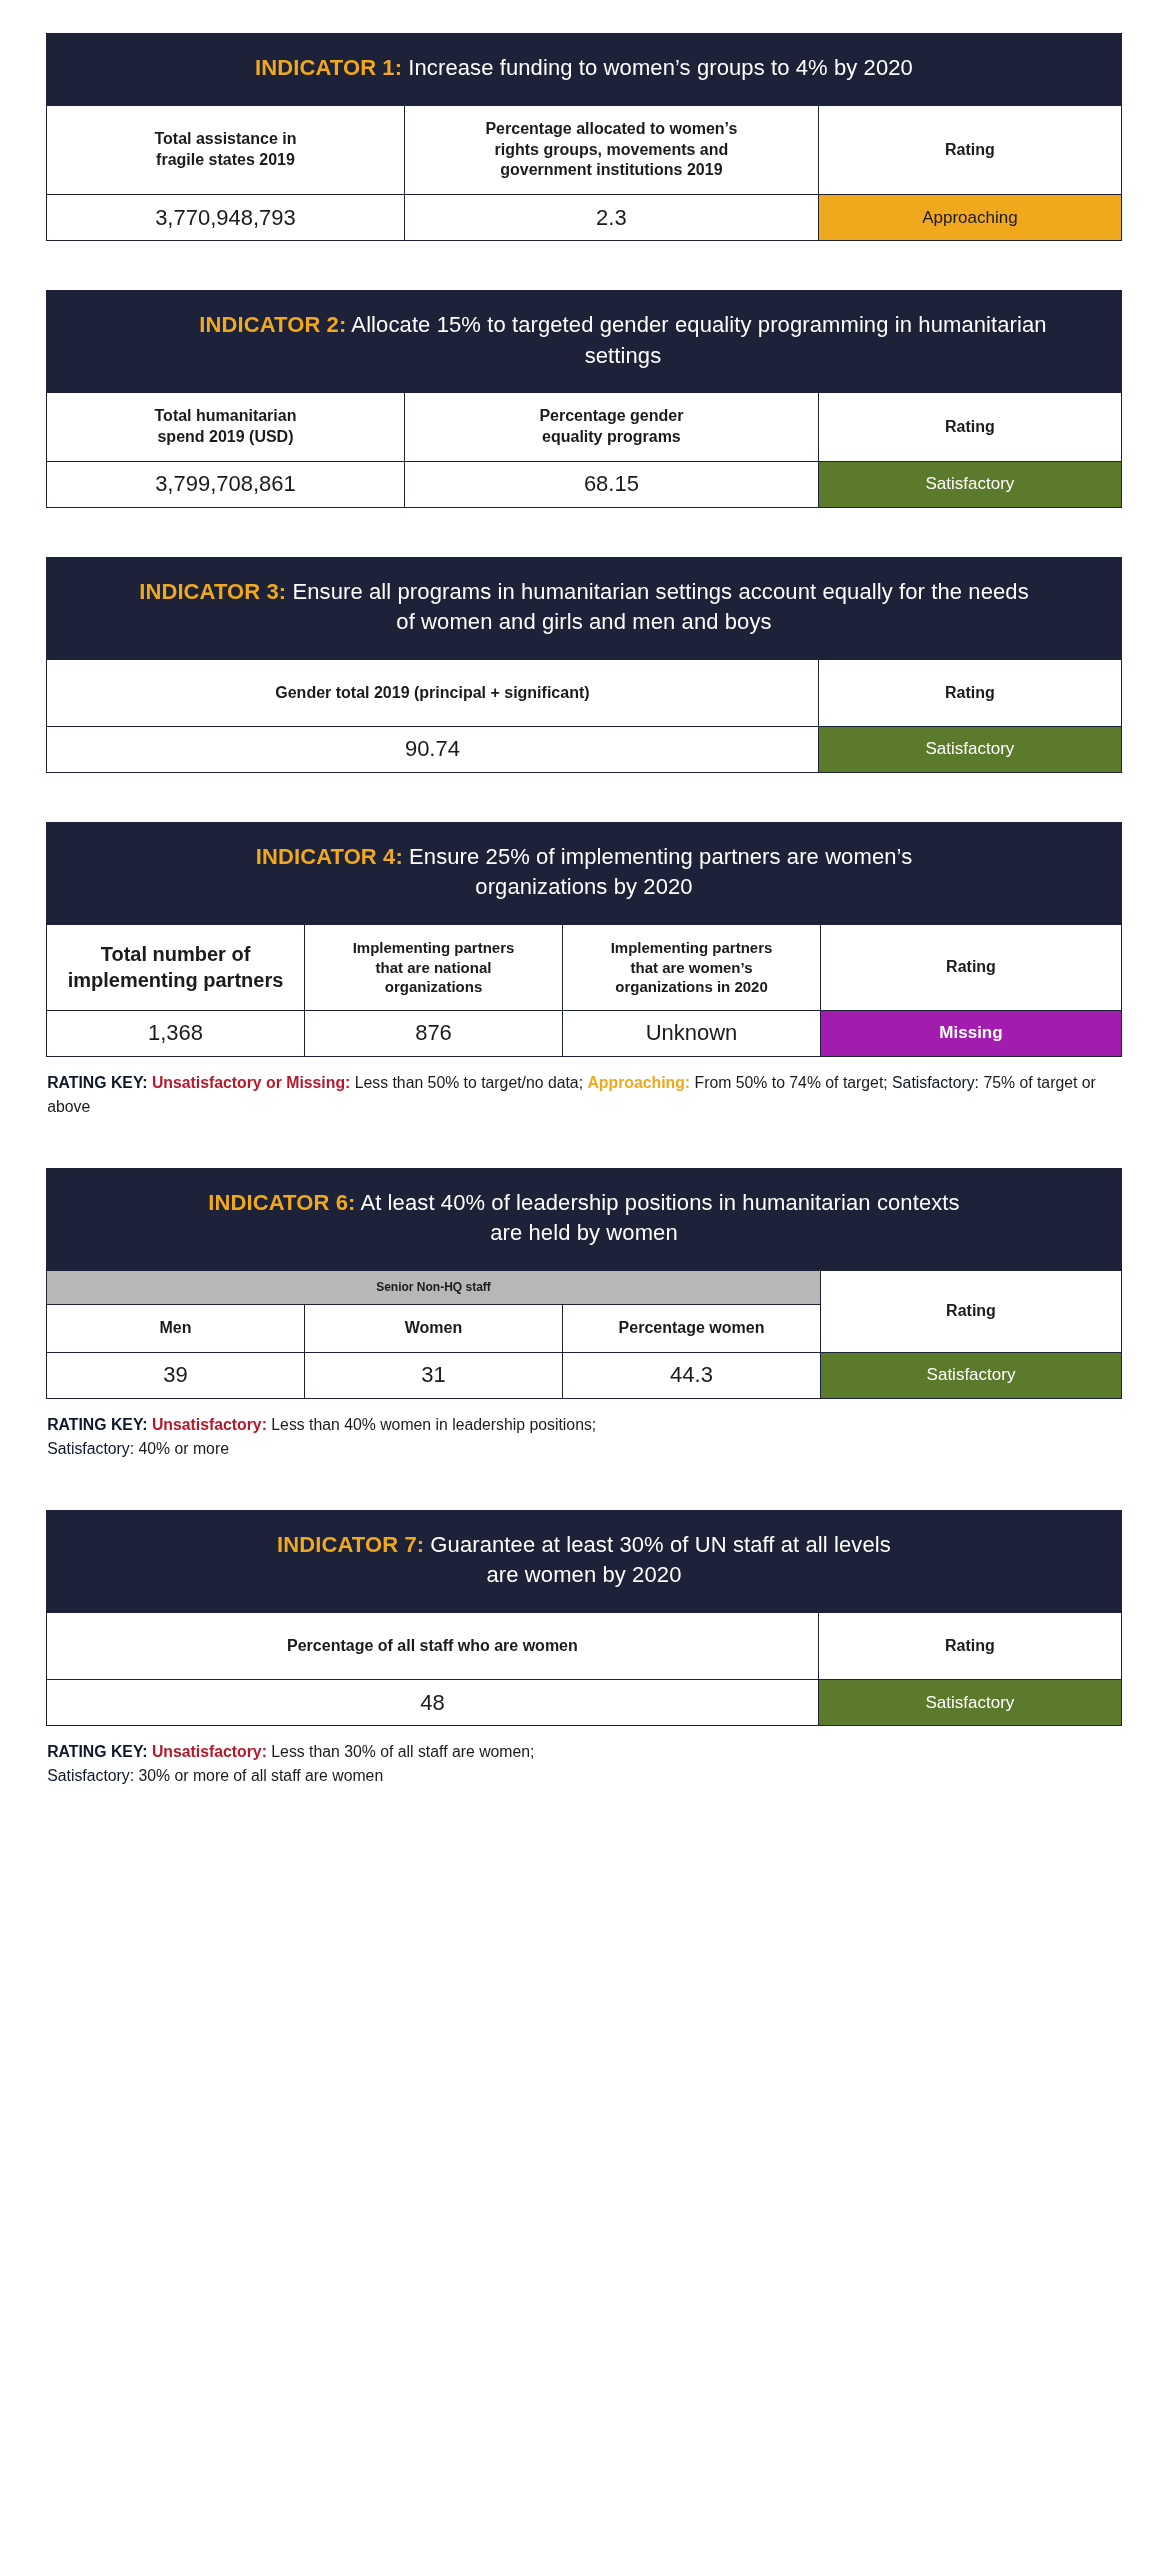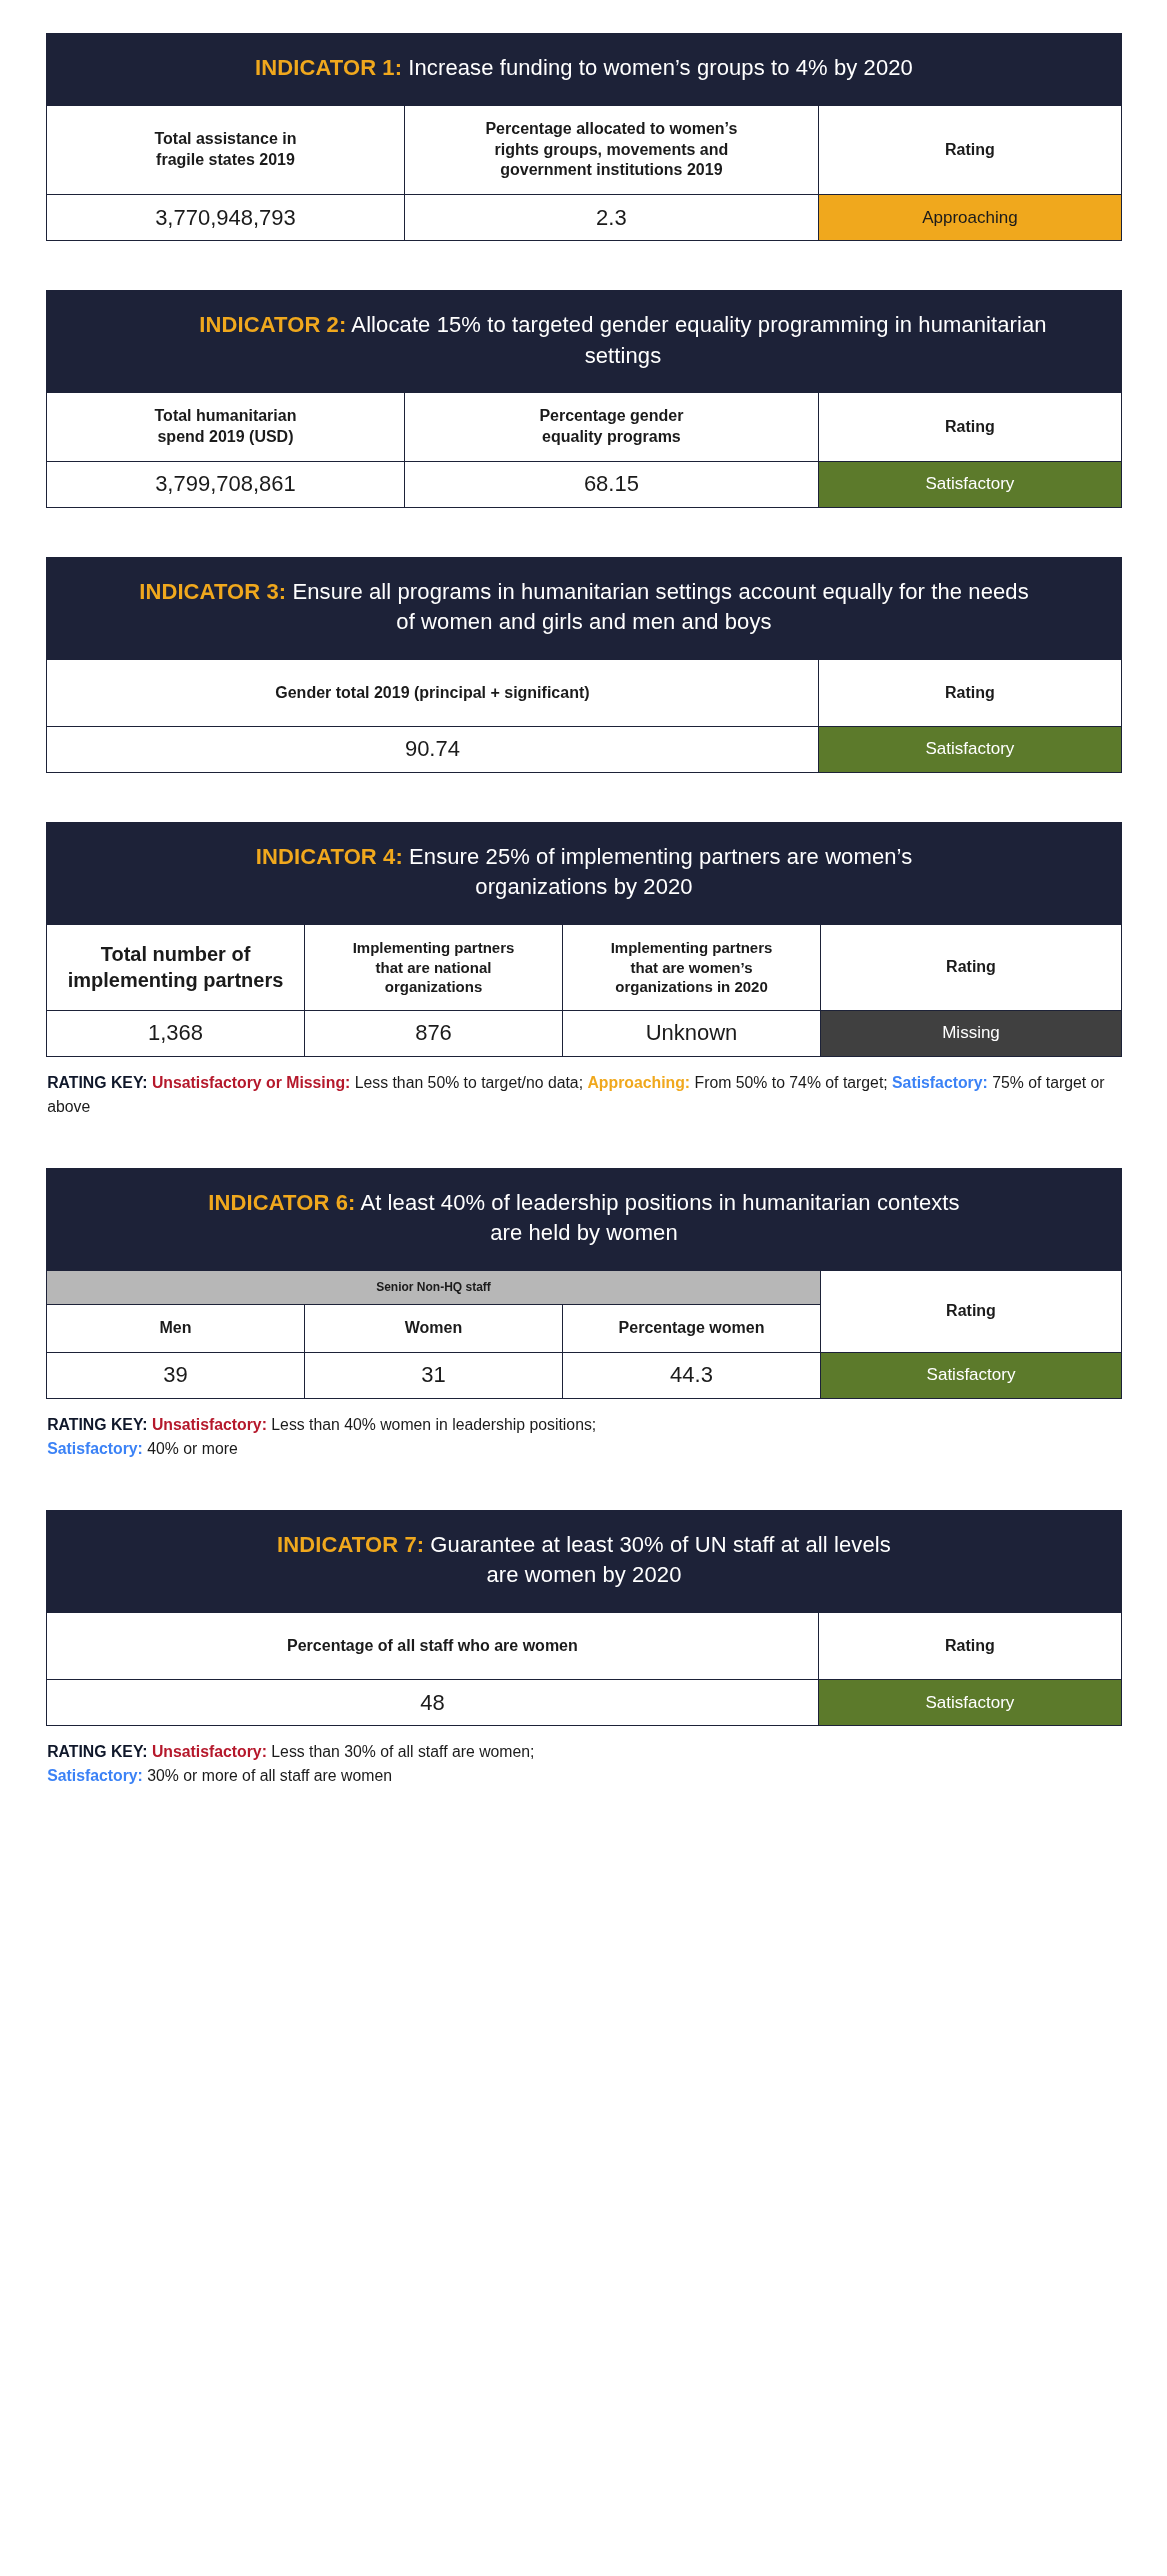--- a/index.html
+++ b/index.html
@@ -68,40 +68,40 @@
     background: #ffffff;
     color: #1b1b1b;
   }
   .rating-cell {
     font-size: 17px;
     padding: 9.5px 6px;
     color: #ffffff;
   }
   .rating-approaching { background: #f0a81d; color: #1b1b1b; }
   .rating-satisfactory { background: #5c7a2b; color: #ffffff; }
-  .rating-missing { background: #404040; color: #ffffff; }
+  .rating-missing { background: #a21caf; color: #ffffff; font-weight: bold; }
   .subhead-grey {
     background: #b7b7b7;
     font-weight: 700;
     font-size: 12px;
     padding: 9.5px 6px;
     color: #1b1b1b;
   }
 
   
   .key {
     font-size: 15.8px;
     line-height: 1.52;
     padding: 14.3px 1.2px 0 1.2px;
     color: #1b1b1b;
   }
   .key b.lbl { font-weight: 700; color: #0f172a; }
   .key .unsat { color: #b5182b; font-weight: 700; }
   .key .appr { color: #f0a81d; font-weight: 700; }
-  .key .sat { color: #3b82f6; font-weight: 700; }
+  .key .sat { color: #0f172a; font-weight: 400; }
 </style>
 </head>
 <body>
 
 <div class="page">
 
   <div class="block">
     <div class="banner">
       <div class="banner-text">
         <span class="banner-label">INDICATOR 1:</span><span> Increase funding to women’s groups to 4% by 2020</span>

